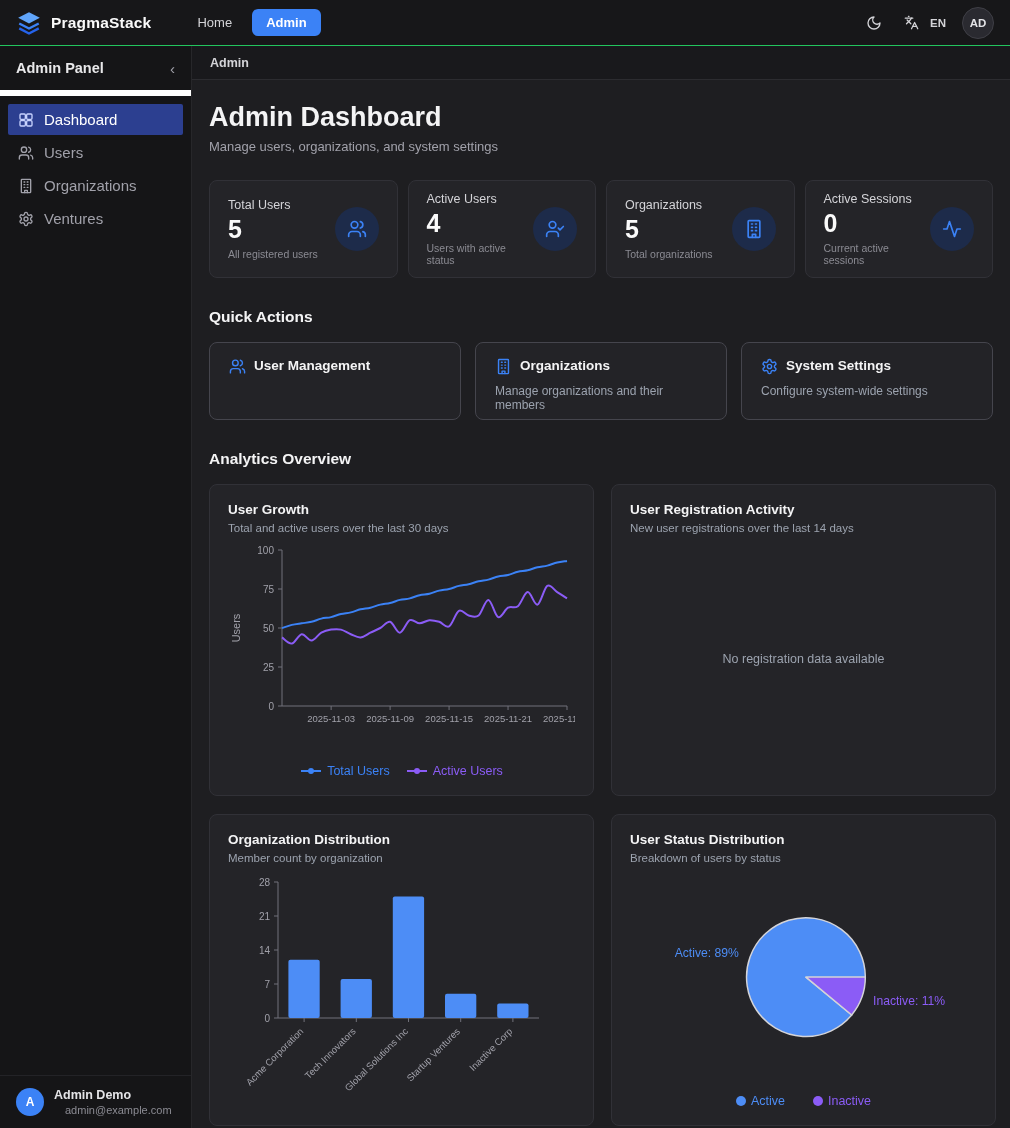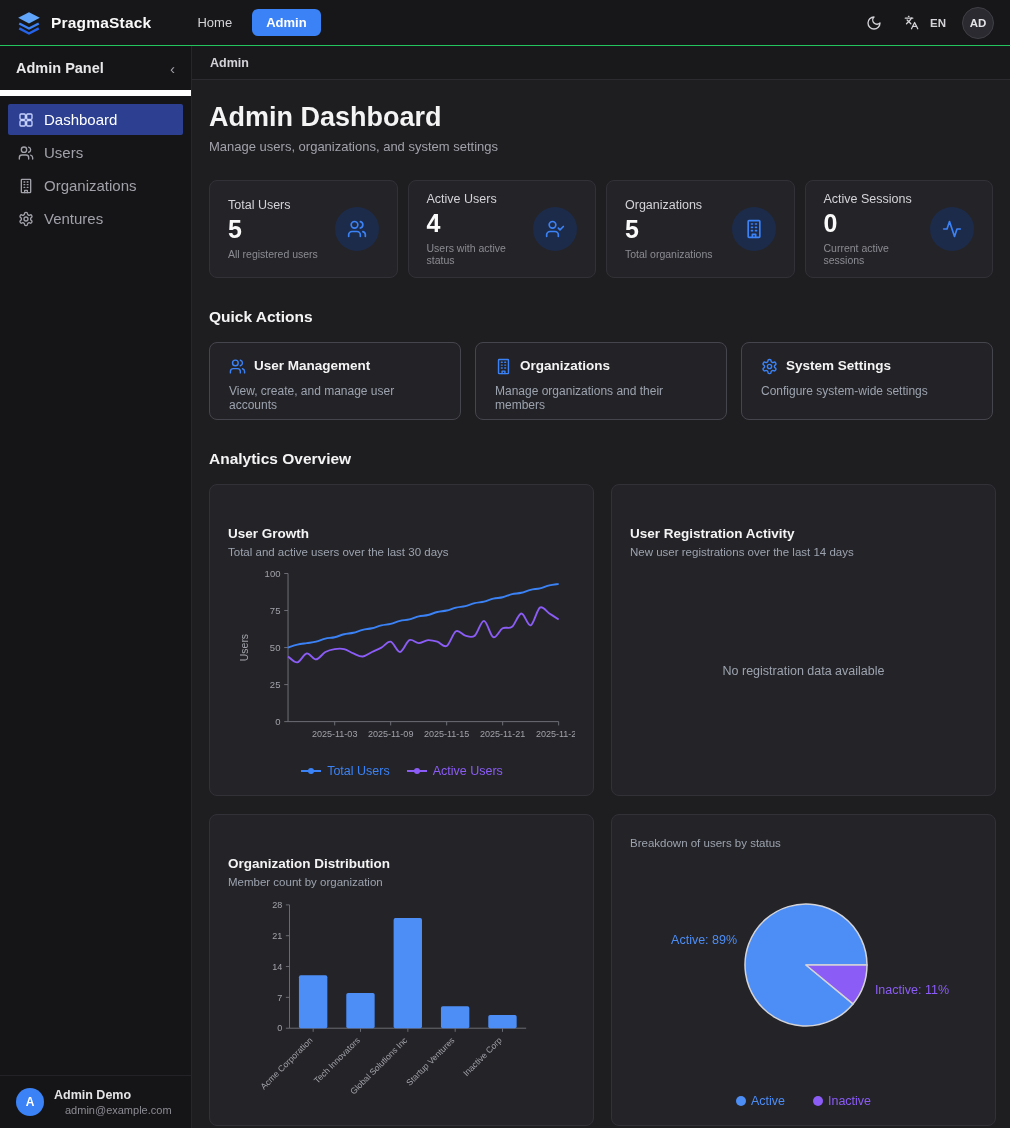--- a/index.html
+++ b/index.html
@@ -80,21 +80,21 @@
     padding:15px 19px; cursor:pointer; }
   .qa-title-row { display:flex; align-items:flex-start; gap:8px; }
   .qa-title-row svg { width:17px; height:17px; color:#3b82f6; }
   .qa-title { font-size:13.5px; font-weight:bold; color:#f4f4f5; }
   .qa-desc { font-size:12px; color:#9ca3af; margin-top:9px; }
 
   
   .charts-grid { display:grid; grid-template-columns:repeat(2,1fr); gap:18px 17px; margin-top:16px; }
   .chart-card { background:#242428; border:1px solid #313137; border-radius:8px; height:312px;
     padding:17px 18px; display:flex; flex-direction:column; }
-  .chart-title { font-size:13.5px; font-weight:bold; color:#f4f4f5;margin-top:24px; }
+  .chart-title { font-size:13.5px; font-weight:bold; color:#f4f4f5; }
   .chart-subtitle { font-size:11.5px; color:#9ca3af; margin-top:5px; }
   .chart-area { flex:1; display:flex; flex-direction:column; align-items:center;
     justify-content:flex-start; margin-top:6px; min-height:0; }
   .chart-area.center { justify-content:center; }
   .empty-msg { font-size:12.5px; color:#9ca3af; }
   .chart-legend { display:flex; align-items:center; justify-content:center; gap:16px;
     margin-top:12px; }
   .legend-item { display:flex; align-items:center; gap:5px; font-size:12.5px; cursor:pointer; }
   .pie-legend { margin-top:2px;gap:28px; }
   .legend-dot { width:10px; height:10px; border-radius:50%; display:inline-block; }
@@ -278,21 +278,20 @@
                 <span style="display:flex;width:17px;height:17px;color:#3b82f6;">
                   <svg viewBox="0 0 24 24" fill="none" stroke="currentColor" stroke-width="2" stroke-linecap="round" stroke-linejoin="round" width="100%" height="100%">
                     <path d="M16 21v-2a4 4 0 0 0-4-4H6a4 4 0 0 0-4 4v2"></path>
                     <circle cx="9" cy="7" r="4"></circle>
                     <path d="M22 21v-2a4 4 0 0 0-3-3.87"></path>
                     <path d="M16 3.13a4 4 0 0 1 0 7.75"></path>
                   </svg>
                 </span>
                 <span class="qa-title">User Management</span>
               </div>
-              <div class="qa-desc">View, create, and manage user accounts</div>
             </div>
             <div class="qa-card">
               <div class="qa-title-row">
                 <span style="display:flex;width:17px;height:17px;color:#3b82f6;">
                   <svg viewBox="0 0 24 24" fill="none" stroke="currentColor" stroke-width="2" stroke-linecap="round" stroke-linejoin="round" width="100%" height="100%">
                     <rect x="5" y="2" width="14" height="20" rx="1"></rect>
                     <path d="M10 22v-3.5h4V22"></path>
                     <path d="M9 6h1.2M13.8 6h1.2M9 10h1.2M13.8 10h1.2M9 14h1.2M13.8 14h1.2"></path>
                   </svg>
                 </span>
@@ -405,20 +404,21 @@
                   <line x1="232.70000000000002" y1="148" x2="232.70000000000002" y2="152" stroke="#71717a"></line>
                   <text x="232.70000000000002" y="162" text-anchor="end" font-size="9.5" fill="#a1a1aa" transform="rotate(-45 232.70000000000002 162)">Startup Ventures</text>
                   <rect x="269.2" y="133.4" width="31.3" height="14.6" rx="2" fill="#4d8df6"></rect>
                   <line x1="284.90000000000003" y1="148" x2="284.90000000000003" y2="152" stroke="#71717a"></line>
                   <text x="284.90000000000003" y="162" text-anchor="end" font-size="9.5" fill="#a1a1aa" transform="rotate(-45 284.90000000000003 162)">Inactive Corp</text>
                 </svg>
               </div>
           </div>
 
           <div class="chart-card">
+            <div class="chart-title">User Status Distribution</div>
             <div class="chart-subtitle">Breakdown of users by status</div>
             <div class="chart-area" id="status-chart">
                 <svg width="347" height="228" viewBox="0 0 347 228">
                   <path d="M176,110 L237.0,110.0 A61,61 0 1 0 223.0,148.9 Z" fill="#4d8df6" stroke="#d4d4d8" stroke-width="1.5" stroke-linejoin="round"></path>
                   <text x="107.1" y="89.2" text-anchor="end" font-size="12.5" fill="#4d8df6">Active: 89%</text>
                   <path d="M176,110 L223.0,148.9 A61,61 0 0 0 237.0,110.0 Z" fill="#8b5cf6" stroke="#d4d4d8" stroke-width="1.5" stroke-linejoin="round"></path>
                   <text x="244.9" y="138.8" text-anchor="start" font-size="12.5" fill="#8b5cf6">Inactive: 11%</text>
                 </svg>
               </div>
             <div class="chart-legend pie-legend" id="status-legend">

